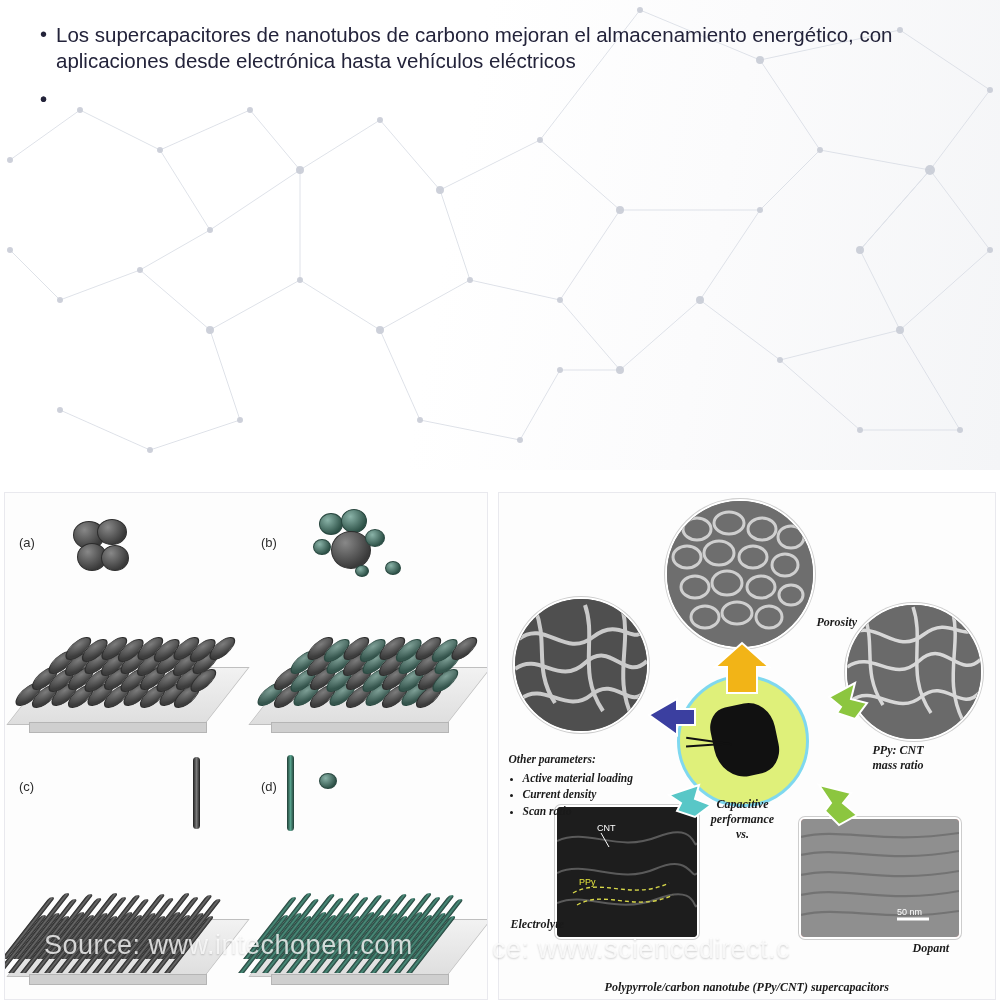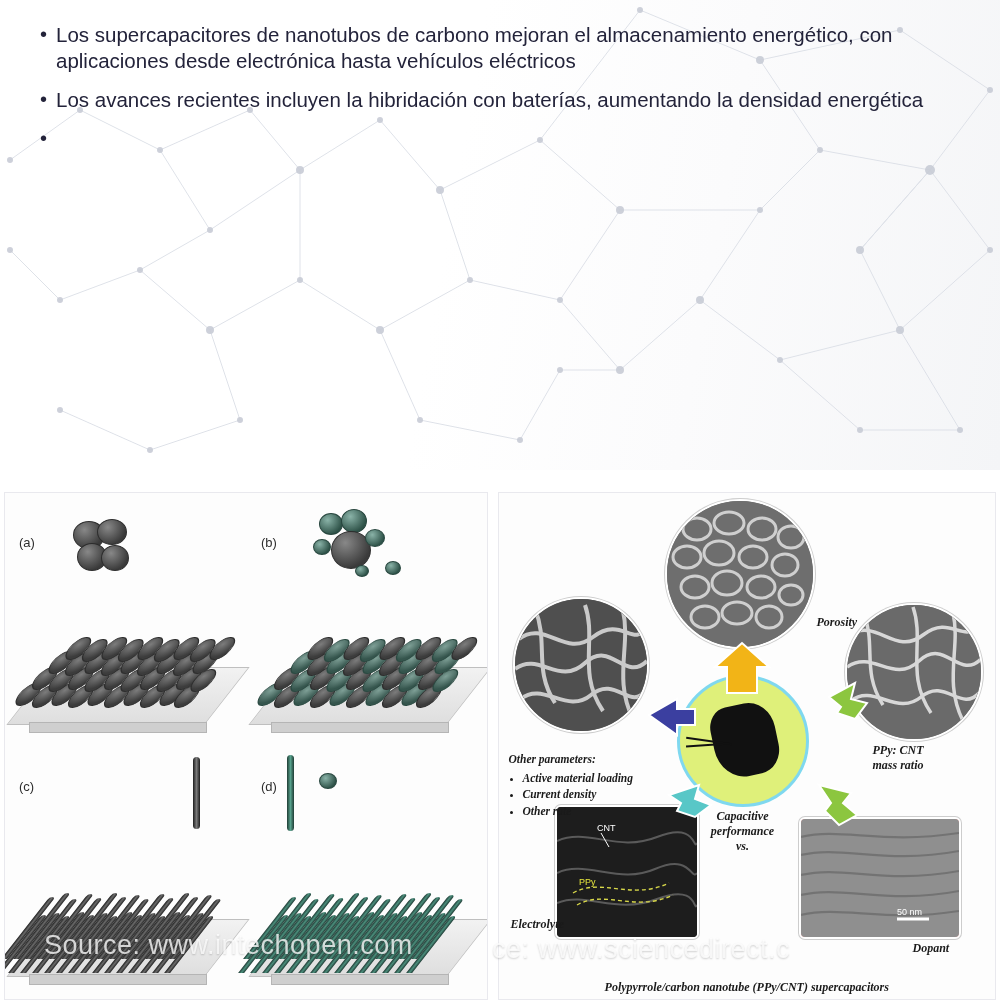--- a/index.html
+++ b/index.html
@@ -367,21 +367,20 @@
 </svg>
 
 <div class="header">
   <ul class="bullets">
     <li>
       <span class="dot">•</span>
       <span>Los supercapacitores de nanotubos de carbono mejoran el almacenamiento energético, con aplicaciones desde electrónica hasta vehículos eléctricos</span>
     </li>
     <li>
       <span class="dot">•</span>
-      <span>Los avances recientes incluyen la hibridación con baterías, aumentando la densidad energética</span>
     </li>
     <li>
       <span class="dot">•</span>
     </li>
   </ul>
 </div>
 
 <div class="figures">
 
   <div class="panel panel-left">
@@ -664,21 +663,21 @@
         <text x="96" y="96" fill="#ffffff" font-size="9" font-family="Liberation Sans">50 nm</text>
       </svg>
     </div>
     <div class="rlabel" style="left:414px; top:448px;text-align:center;">Dopant</div>
 
     <div class="center-circle">
       <div class="center-blob"></div>
       <div class="center-needle"></div>
       <div class="center-needle2"></div>
     </div>
-    <div class="rlabel" style="left:196px; top:316px; text-align:center; width:96px;">
+    <div class="rlabel" style="left:196px; top:304px; text-align:center; width:96px;">
       <span>Capacitive</span><br>
       <span>performance</span><br>
       <span>vs.</span>
     </div>
 
     <svg class="rp" style="left:0; top:0;" width="494" height="470" viewBox="0 0 494 470">
 
       <g>
         <polygon points="228,150 258,150 258,176 270,176 243,200 216,176 228,176" transform="rotate(180 243 175)" fill="#f2b417" stroke="#ffffff" stroke-width="2"></polygon>
       </g>
@@ -698,21 +697,21 @@
       <g>
         <polygon points="320,292 352,300 344,310 358,322 340,332 326,318 332,310" fill="#8cc63f" stroke="#ffffff" stroke-width="2"></polygon>
       </g>
     </svg>
 
     <div class="param-list" style="left:10px; top:258px; width:190px;">
       <div>Other parameters:</div>
       <ul>
         <li>Active material loading</li>
         <li>Current density</li>
-        <li>Other rate</li>
+        <li>Scan ratio</li>
       </ul>
     </div>
 
     <div class="caption-bottom">Polypyrrole/carbon nanotube (PPy/CNT) supercapacitors</div>
   </div>
 </div>
 
 <div class="wm wm-left">Source: www.intechopen.com</div>
 <div class="wm wm-right">ce: www.sciencedirect.c</div>
 

